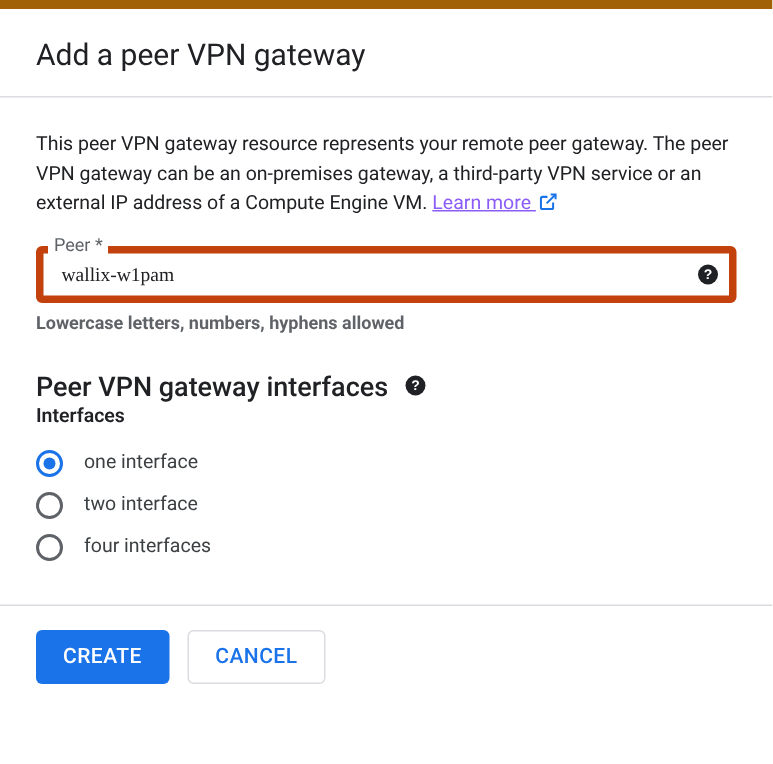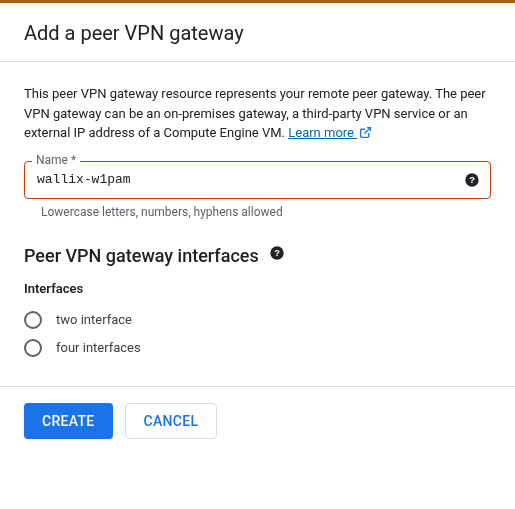--- a/index.html
+++ b/index.html
@@ -4,60 +4,60 @@
 <style>
   * { box-sizing: border-box; margin: 0; padding: 0; }
   body {
     font-family: Roboto, "Helvetica Neue", Arial, sans-serif;
     color: #202124;
     width: 515px;
     background: #fff;
   }
   .dialog-header {
     padding: 18px 40px 16px 24px;
-    border-top: 3px solid #a16207;
+    border-top: 6px solid #a16207;
     border-bottom: 1px solid #dadce0;
   }
   .dialog-title {
     font-size: 20px;
     font-weight: 400;
   }
   .dialog-body {
     padding: 22px 24px 24px 24px;
   }
   .description {
     font-size: 13px;
     line-height: 1.5;
     color: #202124;
   }
   .learn-more {
-    color: #0369a1;
+    color: #8b5cf6;
     text-decoration: underline;
     cursor: pointer;
     white-space: nowrap;
     margin-top: 19px;
   }
   .learn-more svg {
     vertical-align: -2px;
     margin-left: 2px;
   }
   .field-wrap {
     position: relative;
     margin-top: 18px;
   }
   .field-wrap input {
     width: 100%;
     height: 38px;
-    border: 1px solid #c2410c;
+    border: 5px solid #c2410c;
     border-radius: 4px;
     padding: 8px 40px 8px 12px;
     font-size: 13px;
     color: #202124;
     outline: none;
-    font-family: Liberation Mono, monospace;
+    font-family: Liberation Serif, serif;
   }
   .field-wrap .floating-label {
     position: absolute;
     top: -8px;
     left: 8px;
     background: #fff;
     padding: 0 4px;
     font-size: 12px;
     color: #5f6368;
   }
@@ -69,36 +69,37 @@
     width: 18px;
     height: 18px;
     display: flex;
     align-items: center;
     justify-content: center;
   }
   .hint {
     font-size: 12px;
     color: #5f6368;
     margin-top: 6px;
-    margin-left: 17px;
+    margin-left: 0;
+    font-weight: bold;
   }
   .section-title-row {
     display: flex;
-    align-items: flex-start;
+    align-items: flex-end;
     margin-top: 26px;
     gap: 10px;
   }
   .section-title {
     font-size: 18px;
     font-weight: 500;
   }
   .subsection-label {
     font-size: 13px;
     font-weight: 600;
-    margin-top: 15px;
+    margin-top: 1px;
   }
   .radio-group {
     margin-top: 10px;
   }
   .radio-row {
     display: flex;
     align-items: center;
     gap: 14px;
     padding: 5px 0;
     cursor: pointer;
@@ -181,21 +182,21 @@
       <span>Learn more</span>
       <svg width="13" height="13" viewBox="0 0 24 24" fill="none" stroke="#1a73e8" stroke-width="2.5">
         <path d="M18 13v6a2 2 0 0 1-2 2H5a2 2 0 0 1-2-2V8a2 2 0 0 1 2-2h6"></path>
         <polyline points="15 3 21 3 21 9"></polyline>
         <line x1="10" y1="14" x2="21" y2="3"></line>
       </svg>
     </a>
   </p>
 
   <div class="field-wrap">
-    <label class="floating-label">Name *</label>
+    <label class="floating-label">Peer *</label>
     <input type="text" value="wallix-w1pam" style="">
     <span class="field-help-icon">
       <svg class="help-circle" viewBox="0 0 24 24" fill="#202124">
           <circle cx="12" cy="12" r="10"></circle>
           <text x="12" y="17" text-anchor="middle" fill="#fff" font-size="14" font-weight="bold" font-family="Arial">?</text>
         </svg>
     </span>
   </div>
   <div class="hint">Lowercase letters, numbers, hyphens allowed</div>
 
@@ -206,20 +207,26 @@
           <circle cx="12" cy="12" r="10"></circle>
           <text x="12" y="17" text-anchor="middle" fill="#fff" font-size="14" font-weight="bold" font-family="Arial">?</text>
         </svg>
     </span>
   </div>
 
   <div class="subsection-label">Interfaces</div>
 
   <div class="radio-group">
     <div class="radio-row">
+      <span class="radio-outer selected">
+          <span class="radio-inner"></span>
+        </span>
+      <span class="radio-label">one interface</span>
+    </div>
+    <div class="radio-row">
       <span class="radio-outer"></span>
       <span class="radio-label">two interface</span>
     </div>
     <div class="radio-row">
       <span class="radio-outer"></span>
       <span class="radio-label">four interfaces</span>
     </div>
   </div>
 
 

